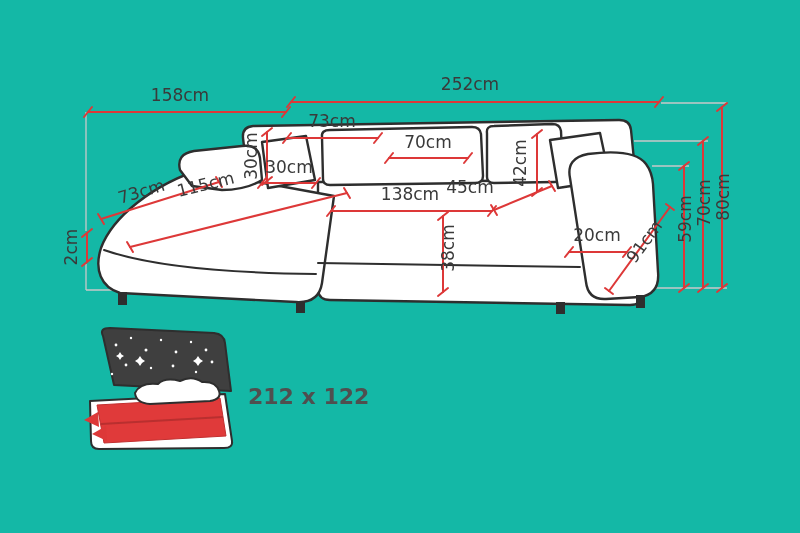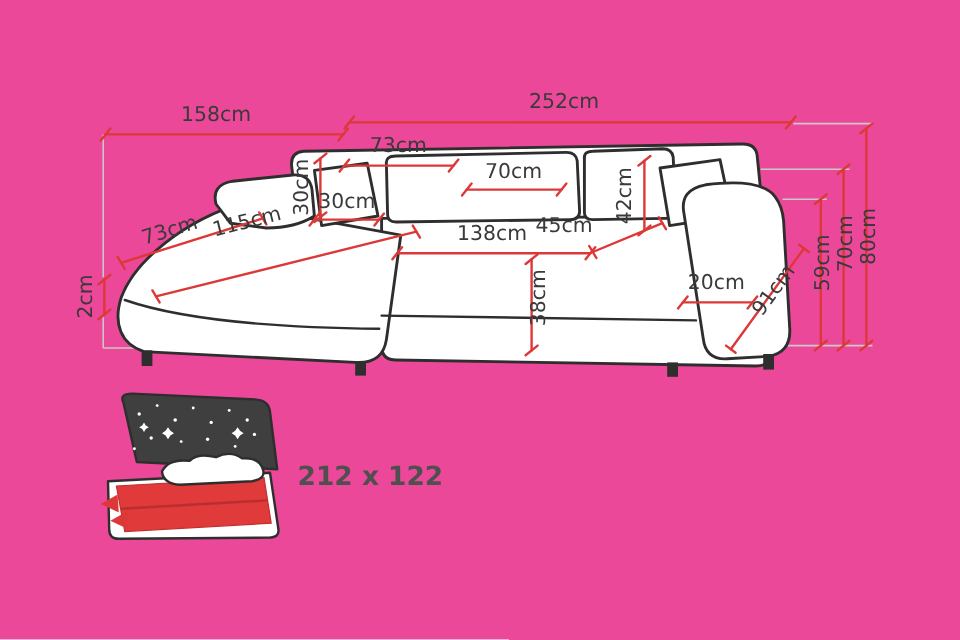--- a/index.html
+++ b/index.html
@@ -1,16 +1,16 @@
 <!DOCTYPE html>
 <html><head>
 <meta charset="utf-8">
 <style>
   html,body{margin:0;padding:0;background:#ffffff;}
-  .canvas{position:relative;width:800px;height:533px;background:#ec4899;overflow:hidden;}
+  .canvas{position:relative;width:800px;height:533px;background:#14b8a6;overflow:hidden;}
   svg{display:block;}
   
   .sofa path{fill:#ffffff;stroke:#2e2e2e;stroke-width:2.4;stroke-linejoin:round;stroke-linecap:round;}
   .sofa .seam{fill:none;stroke-width:2;}
   .sofa .leg{fill:#2e2e2e;stroke:none;}
   
   .dim line,.dim path{stroke:#dd3838;stroke-width:2;fill:none;stroke-linecap:round;}
   
   .ext line{stroke:#c9c9c9;stroke-width:1.3;}
   

